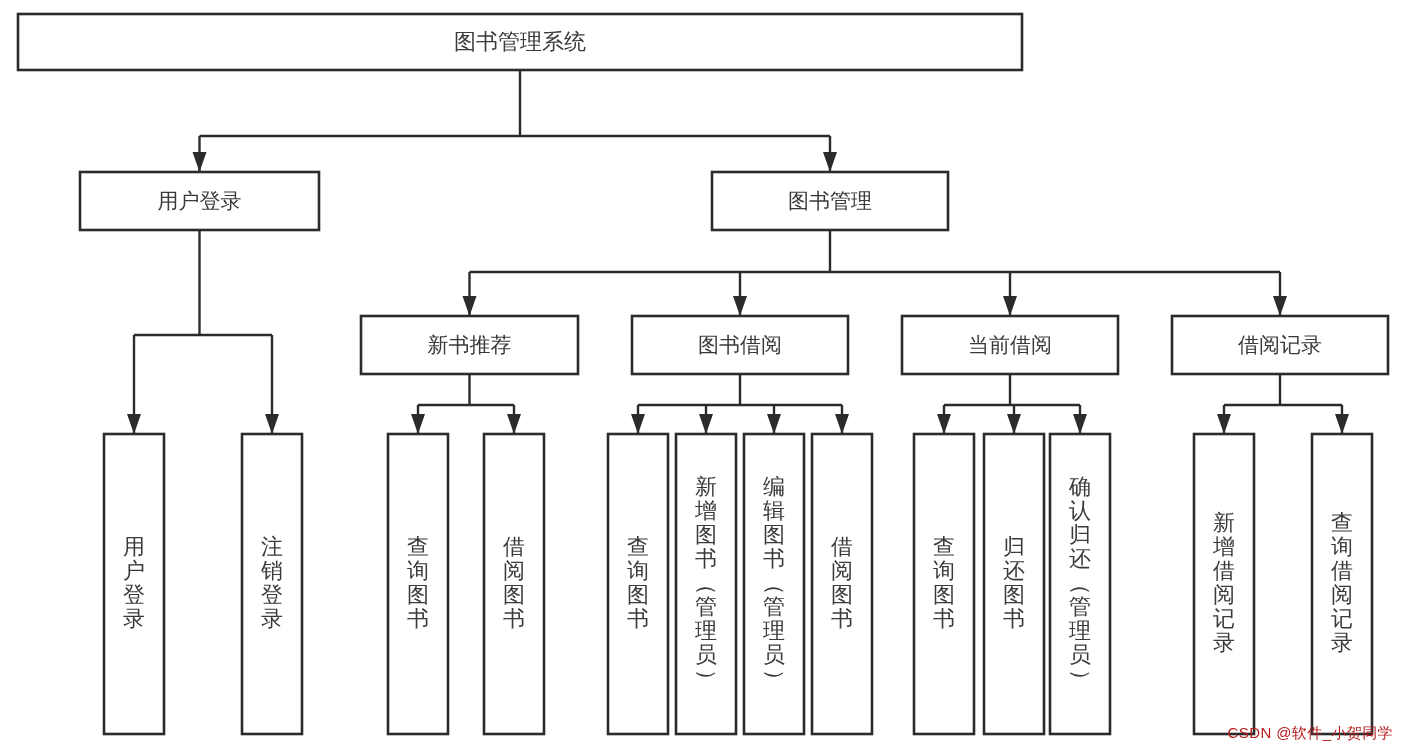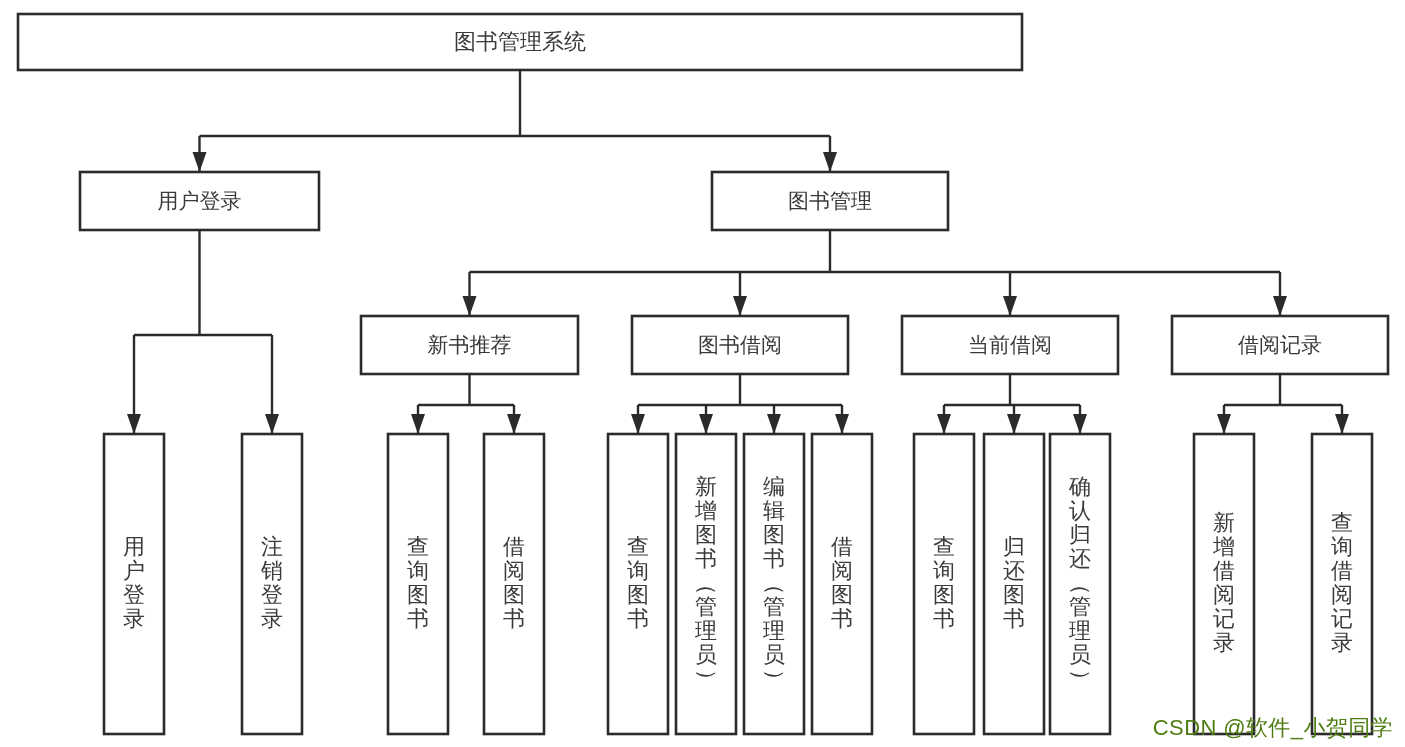--- a/index.html
+++ b/index.html
@@ -63,22 +63,22 @@
     font-family: "Liberation Sans", "DejaVu Sans", sans-serif;
     font-size: 22px;
     text-anchor: middle;
     dominant-baseline: middle;
   }
   .watermark-text {
     position: absolute;
     right: 12px;
     bottom: 4px;
     font-family: "Liberation Sans", "DejaVu Sans", sans-serif;
-    font-size: 22px;
-    color: #4d7c0f;
+    font-size: 15px;
+    color: #b91c1c;
     white-space: nowrap;
     letter-spacing: 0.4px;
     user-select: none;
   }
 </style>
 </head>
 <body>
 
 <div id="diagram-root">
   <svg class="diagram-canvas" viewBox="0 0 1405 747">

